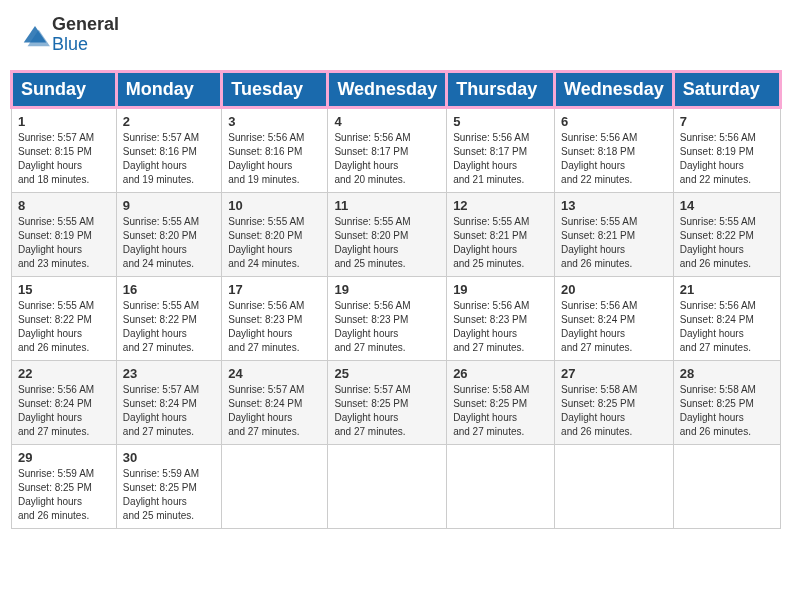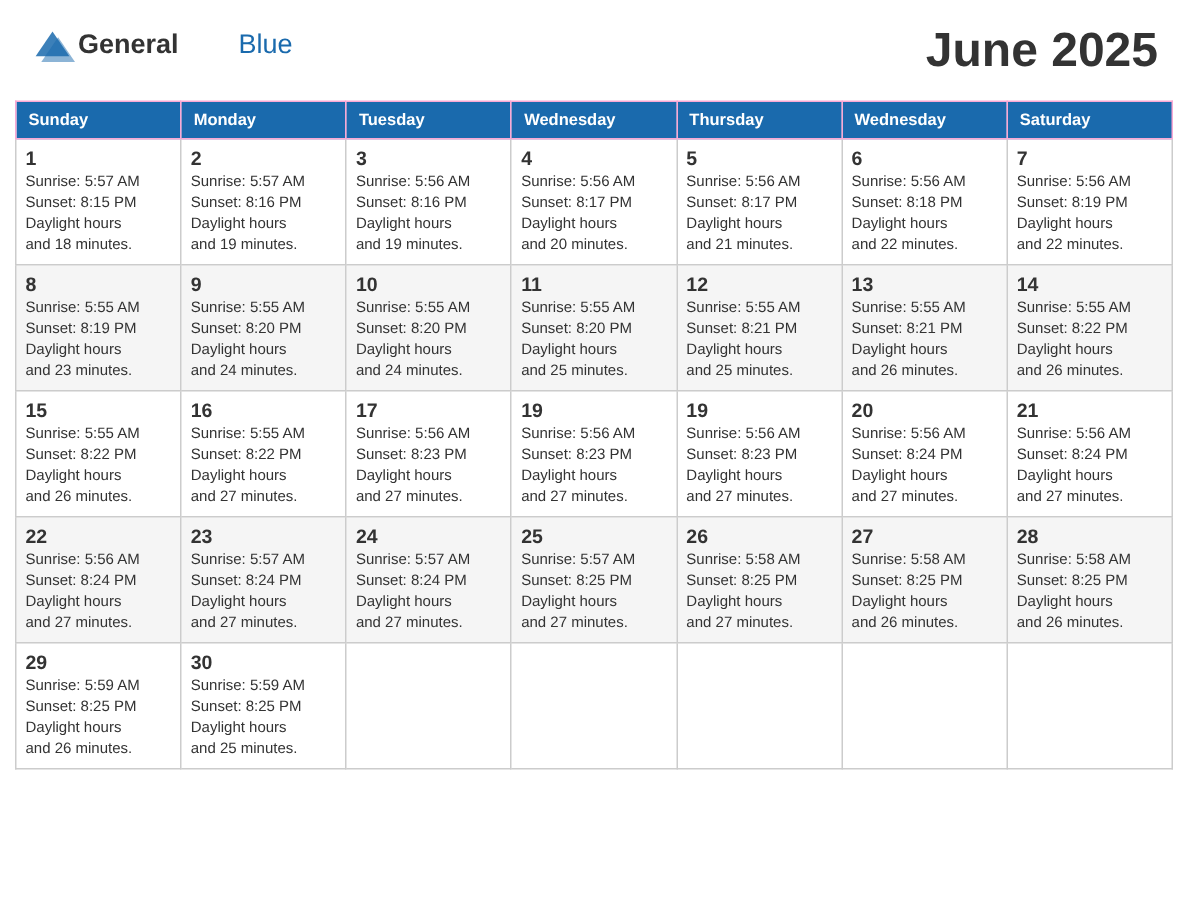--- a/index.html
+++ b/index.html
@@ -16,23 +16,22 @@
       align-items: flex-start;
       margin-bottom: 10px;
       padding: 5px 10px;
     }
     .logo {
       display: flex;
       align-items: center;
     }
     .logo-text {
       display: flex;
-      flex-direction: row;
+      flex-direction: column;
       line-height: 1.1;
-      gap: 40px;
     }
     .logo-general {
       font-size: 18px;
       font-weight: bold;
       color: #333;
     }
     .logo-blue {
       font-size: 18px;
       font-weight: normal;
       color: #1a6aad;
@@ -57,23 +56,23 @@
     .calendar-table {
       width: 100%;
       border-collapse: collapse;
       font-size: 11px;
     }
     .calendar-table th {
       background-color: #1a6aad;
       color: #fff;
       text-align: left;
       padding: 6px 8px;
-      font-size: 11px;
+      font-size: 18px;
       font-weight: bold;
-      border: 1px solid #f9a8d4;
+      border: 3px solid #f9a8d4;
     }
     .calendar-table td {
       vertical-align: top;
       padding: 5px 6px;
       border: 1px solid #ccc;
       width: calc(100% / 7);
       min-height: 80px;
       background: #fff;
     }
     .calendar-table tr:nth-child(even) td {
@@ -107,21 +106,20 @@
     <svg class="logo-icon" viewBox="0 0 40 40" xmlns="http://www.w3.org/2000/svg">
       <polygon points="5,30 20,8 35,30" fill="#1a6aad" opacity="0.85"></polygon>
       <polygon points="10,35 25,13 40,35" fill="#1a6aad" opacity="0.5"></polygon>
     </svg>
     <div class="logo-text">
       <span class="logo-general">General</span>
       <span class="logo-blue">Blue</span>
     </div>
   </div>
   <div class="title-section">
-    <div class="month-title">June 2025</div>
   </div>
 </div>
 
 <table class="calendar-table">
   <thead>
     <tr>
     <th>Sunday</th>
         <th>Monday</th>
         <th>Tuesday</th>
         <th>Wednesday</th>

